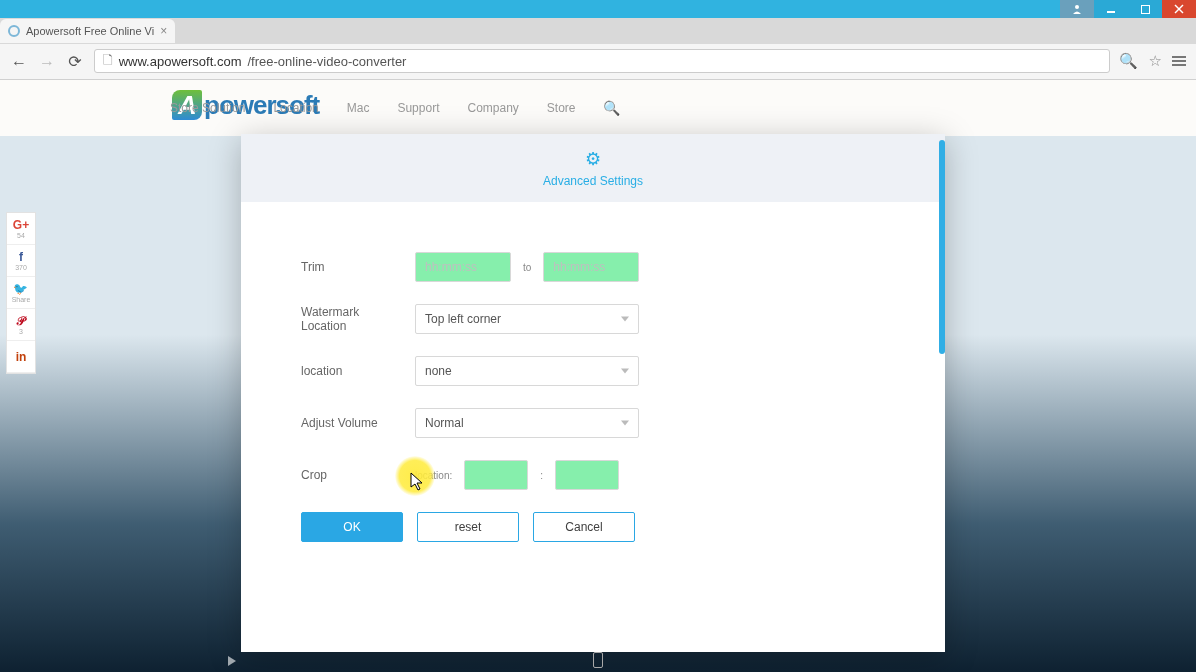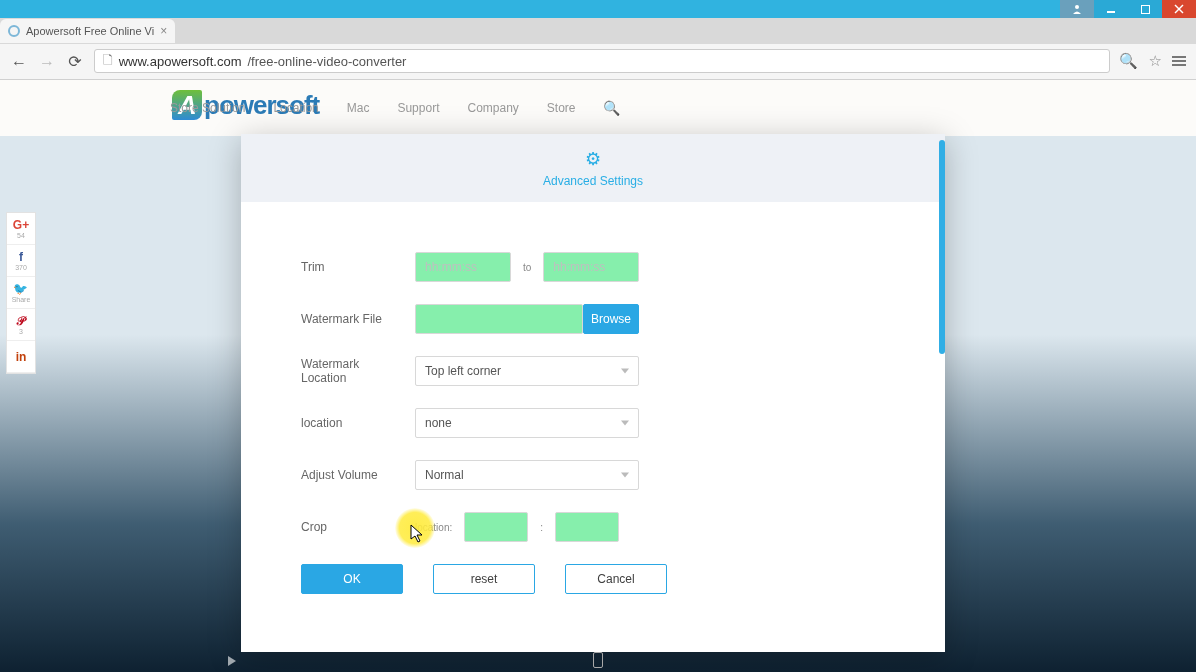--- a/index.html
+++ b/index.html
@@ -198,21 +198,21 @@
     position:absolute; right:9px; top:50%; transform:translateY(-50%);
     width:0;height:0;border-left:4px solid transparent;border-right:4px solid transparent;border-top:5px solid #bbb;
   }
   .btn{
     height:30px; display:inline-flex; align-items:center; justify-content:center;
     font-size:12px; border-radius:2px; cursor:pointer; user-select:none;
   }
   .btn.primary{ background:#2aa7e4; color:#fff; border:1px solid #2aa7e4; }
   .btn.outline{ background:#fff; color:#404040; border:1px solid #2aa7e4; }
   .btn.browse{ width:56px; }
-  .action-row{ display:flex; gap:30px; margin-top:10px; }
+  .action-row{ display:flex; gap:14px; margin-top:10px; }
   .action-row .btn{ width:102px; }
 
   .cursor-highlight{
     position:absolute;
     width:40px; height:40px;
     background: radial-gradient(circle, rgba(255,235,59,0.92) 0%, rgba(255,235,59,0.85) 55%, rgba(255,235,59,0) 72%);
     border-radius:50%;
     pointer-events:none;
   }
   .cursor{
@@ -335,27 +335,20 @@
 
       <div class="field">
         <div class="lbl">Trim</div>
         <div class="ctrl-group">
           <input class="txt sm" placeholder="hh:mm:ss" style="">
           <span class="sep">to</span>
           <input class="txt sm" placeholder="hh:mm:ss" style="">
         </div>
       </div>
 
-      <div class="field">
-        <div class="lbl">Watermark File</div>
-        <div class="ctrl-group" style="gap:0;">
-          <input class="txt file" value="" style="">
-          <div class="btn primary browse">Browse</div>
-        </div>
-      </div>
 
       <div class="field">
         <div class="lbl">Watermark Location</div>
         <div class="select">
           <span>Top left corner</span>
           <span class="caret"></span>
         </div>
       </div>
 
       <div class="field">

